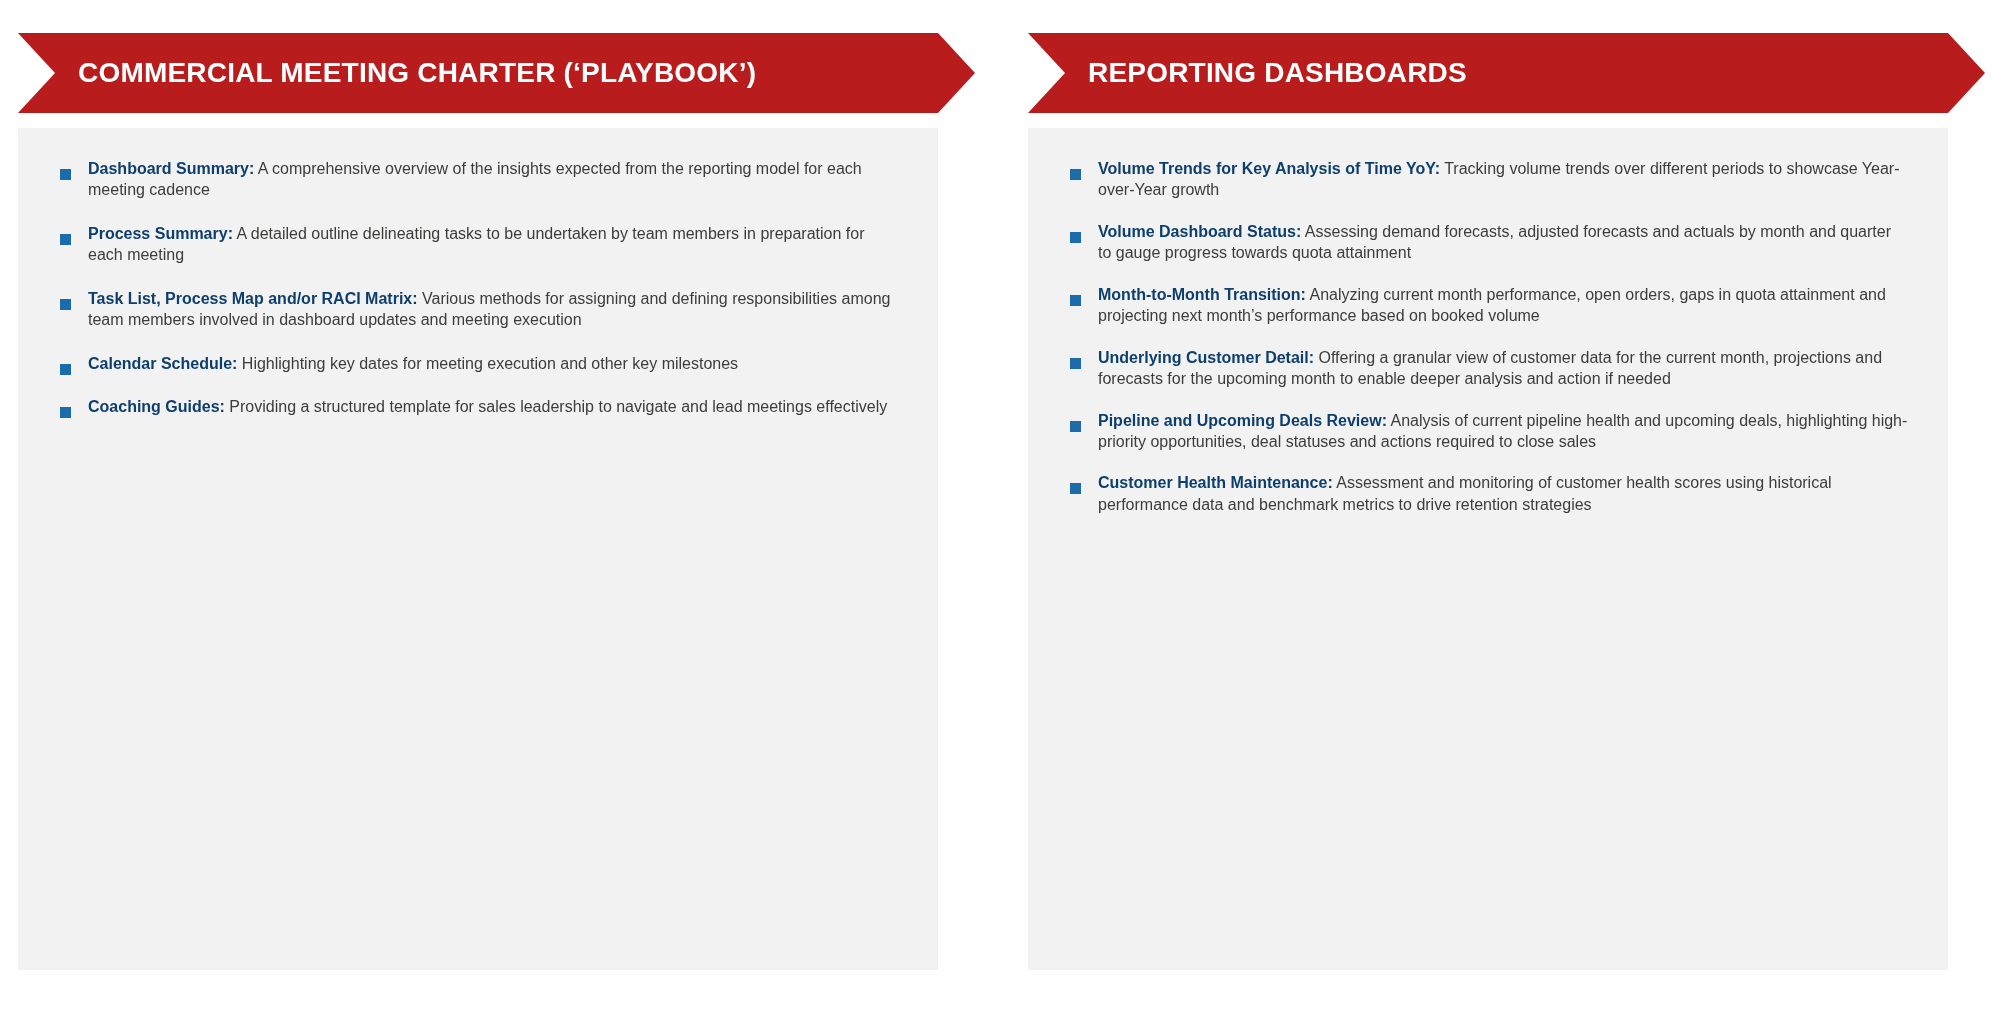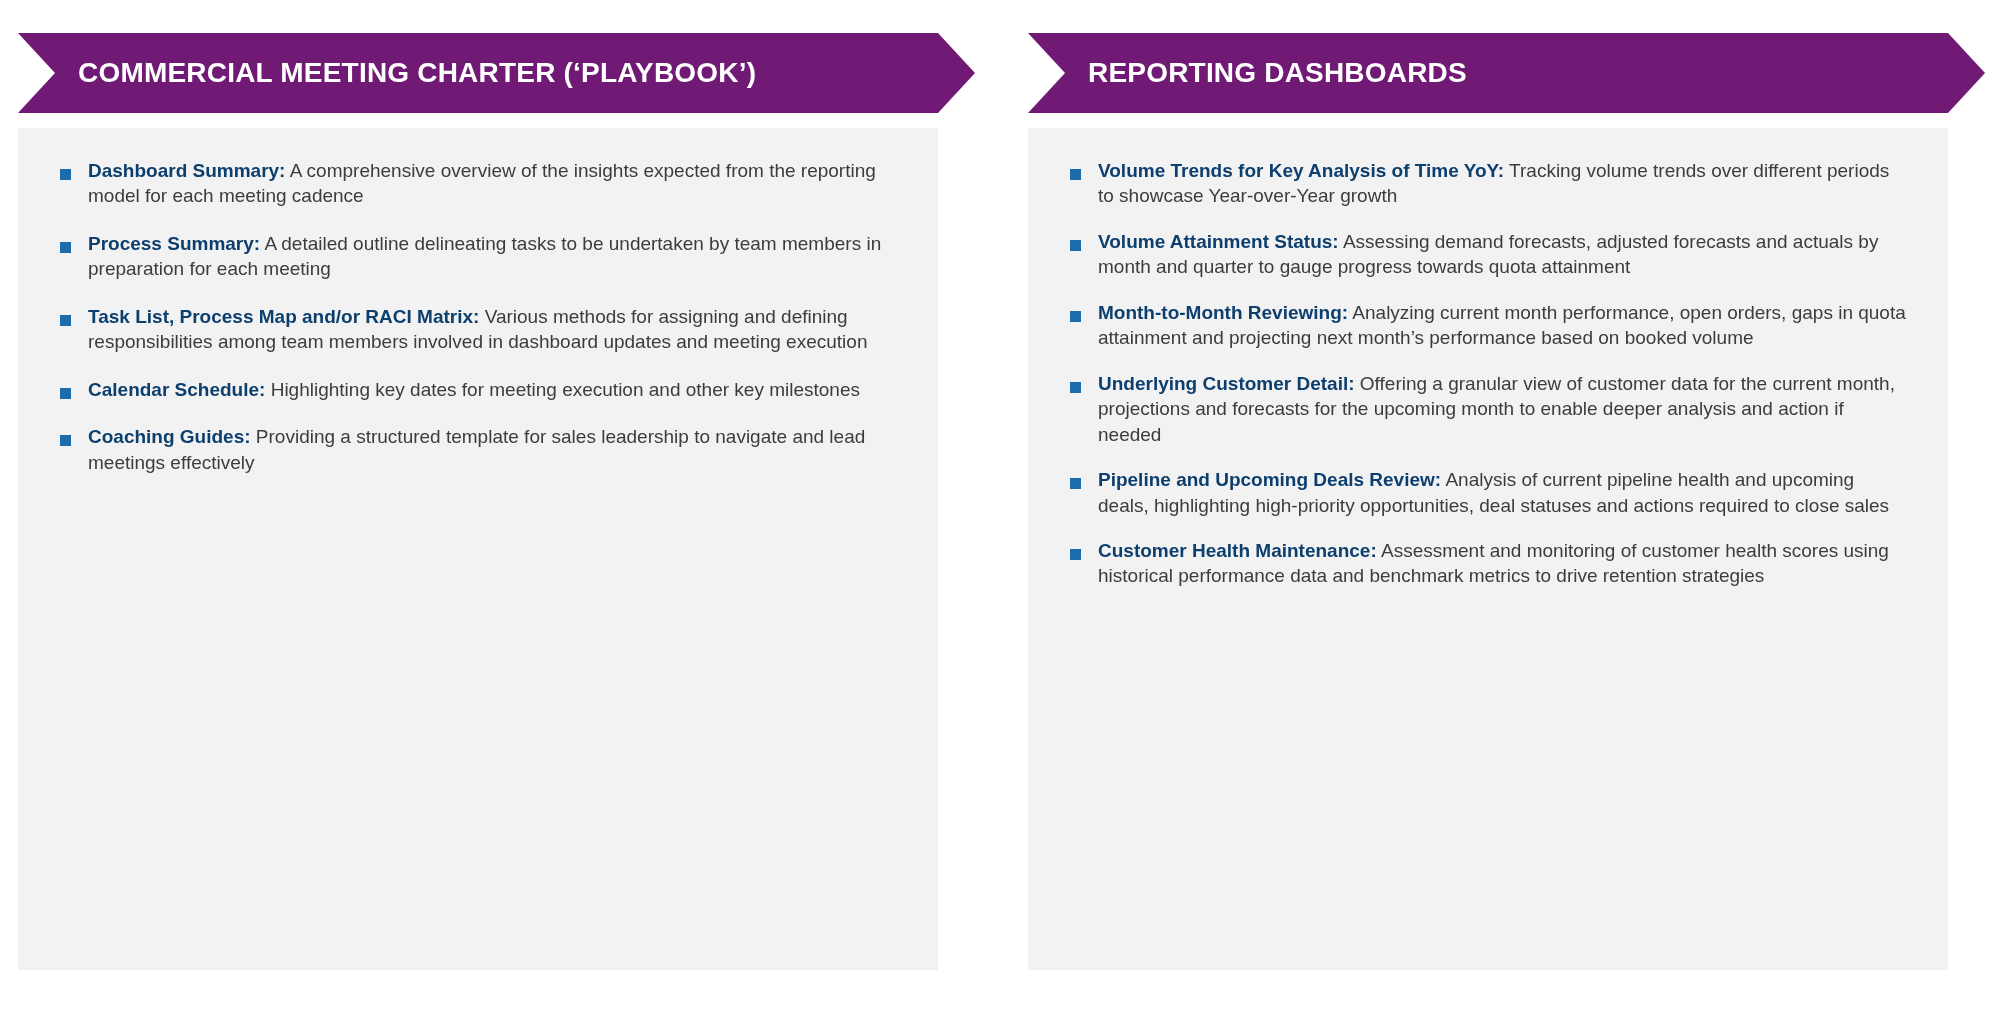--- a/index.html
+++ b/index.html
@@ -26,21 +26,21 @@
     top: 33px;
   }
   .column.left  { left: 18px;   width: 957px; }
   .column.right { left: 1028px; width: 957px; }
 
   
   .banner {
     position: relative;
     height: 80px;
     width: 957px;
-    background: #701a75;
+    background: #b91c1c;
     -webkit-clip-path: polygon(0 0, 920px 0, 957px 40px, 920px 80px, 0 80px, 37px 40px);
     clip-path: polygon(0 0, 920px 0, 957px 40px, 920px 80px, 0 80px, 37px 40px);
     display: flex;
     align-items: center;
   }
   .banner-title {
     color: #ffffff;
     font-size: 28px;
     font-weight: bold;
     letter-spacing: 0.2px;
@@ -62,21 +62,21 @@
   ul.bullets {
     list-style: none;
     margin: 0;
     padding: 0;
   }
 
   ul.bullets > li {
     position: relative;
     padding-left: 30px;
     margin-bottom: 22px;
-    font-size: 19px;
+    font-size: 16px;
     line-height: 1.34;
     color: #3c3c3b;
     font-family: "Liberation Sans", sans-serif;
   }
   ul.bullets > li:last-child { margin-bottom: 8px; }
 
   .bullet-marker {
     position: absolute;
     left: 2px;
     top: 11px;
@@ -137,25 +137,25 @@
       <span class="banner-title">REPORTING DASHBOARDS</span>
     </div>
     <div class="panel">
       <ul class="bullets">
         <li>
           <span class="bullet-marker"></span>
           <span class="bullet-term">Volume Trends for Key Analysis of Time YoY:</span><span class="bullet-desc"> Tracking volume trends over different periods to showcase Year-over-Year growth</span>
         </li>
         <li>
           <span class="bullet-marker"></span>
-          <span class="bullet-term">Volume Attainment Status:</span><span class="bullet-desc"> Assessing demand forecasts, adjusted forecasts and actuals by month and quarter to gauge progress towards quota attainment</span>
+          <span class="bullet-term">Volume Dashboard Status:</span><span class="bullet-desc"> Assessing demand forecasts, adjusted forecasts and actuals by month and quarter to gauge progress towards quota attainment</span>
         </li>
         <li>
           <span class="bullet-marker"></span>
-          <span class="bullet-term">Month-to-Month Reviewing:</span><span class="bullet-desc"> Analyzing current month performance, open orders, gaps in quota attainment and projecting next month’s performance based on booked volume</span>
+          <span class="bullet-term">Month-to-Month Transition:</span><span class="bullet-desc"> Analyzing current month performance, open orders, gaps in quota attainment and projecting next month’s performance based on booked volume</span>
         </li>
         <li>
           <span class="bullet-marker"></span>
           <span class="bullet-term">Underlying Customer Detail:</span><span class="bullet-desc"> Offering a granular view of customer data for the current month, projections and forecasts for the upcoming month to enable deeper analysis and action if needed</span>
         </li>
         <li>
           <span class="bullet-marker"></span>
           <span class="bullet-term">Pipeline and Upcoming Deals Review:</span><span class="bullet-desc"> Analysis of current pipeline health and upcoming deals, highlighting high-priority opportunities, deal statuses and actions required to close sales</span>
         </li>
         <li>

